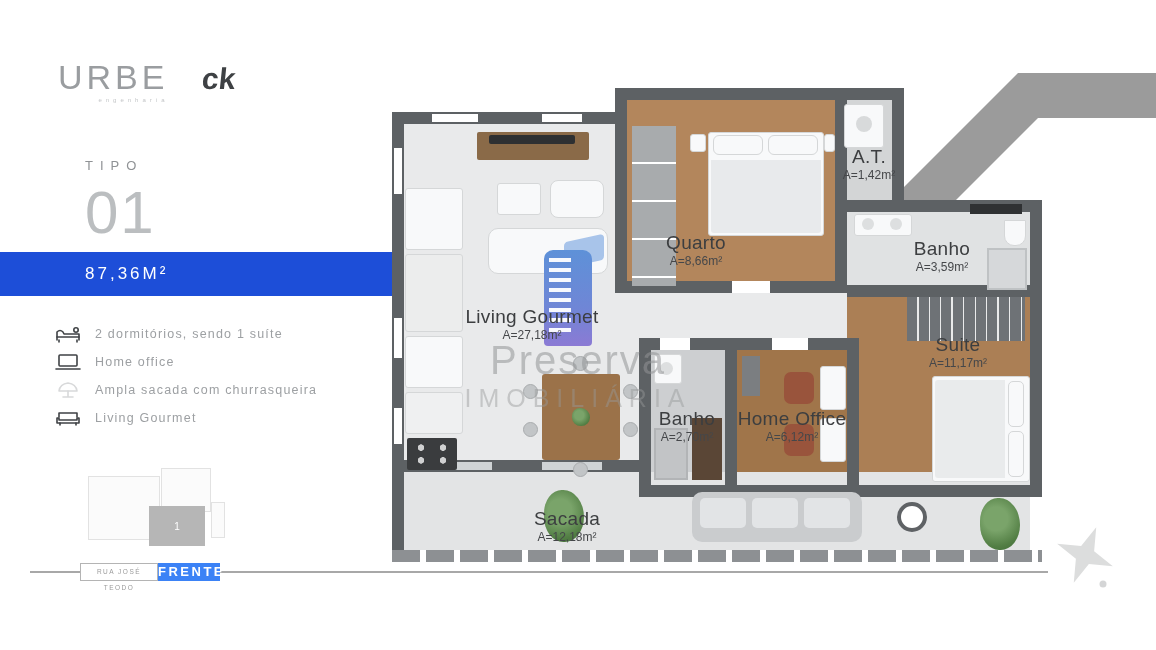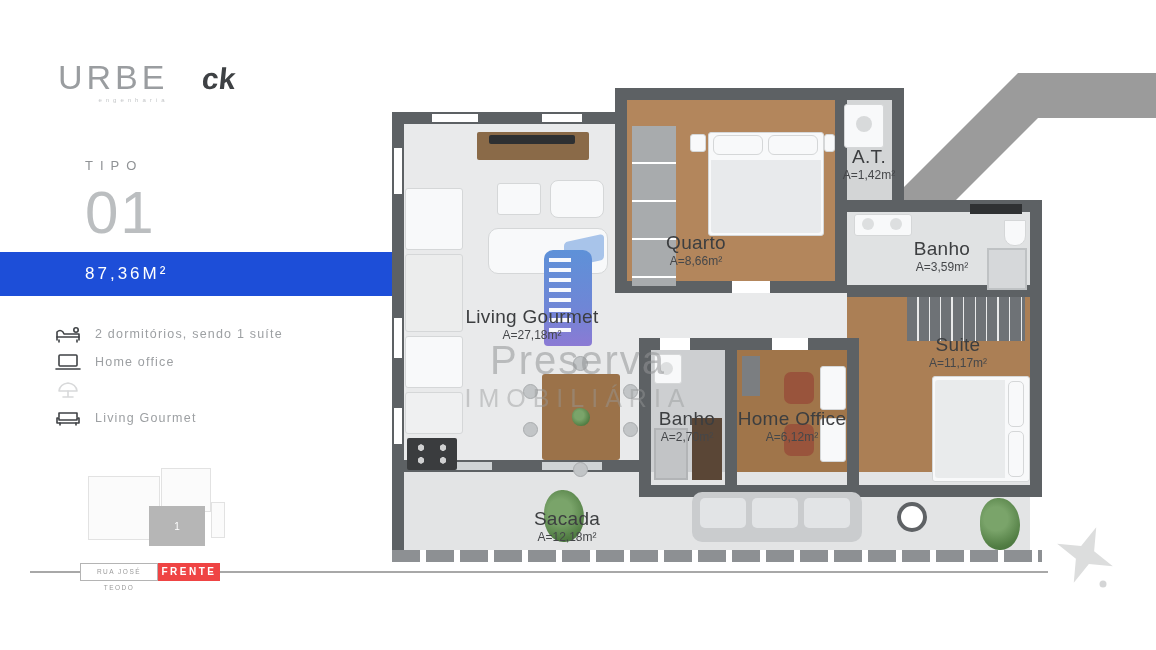--- a/index.html
+++ b/index.html
@@ -26,22 +26,22 @@
   .feat svg *{fill:none;stroke-width:1.6;stroke-linecap:round;stroke-linejoin:round;}
 
   
   .keyplan{position:absolute;left:85px;top:462px;width:150px;height:92px;}
   .kp{position:absolute;background:#fbfbfb;border:1.5px solid #e2e2e2;box-sizing:border-box;}
   .kp-dark{position:absolute;background:#b6b6b6;border:none;color:#fff;font-size:10px;
            display:flex;align-items:center;justify-content:center;}
   .street-line{position:absolute;left:30px;top:571px;width:1018px;height:2px;background:#a8a8a8;}
   .street-box{position:absolute;left:80px;top:563px;width:78px;height:18px;background:#fff;border:1px solid #b4b4b4;
               box-sizing:border-box;text-align:center;font-size:6.5px;letter-spacing:1.5px;color:#9a9a9a;line-height:16px;}
-  .front-box{position:absolute;left:158px;top:563px;width:62px;height:18px;background:#ef4444;color:#fff;
-             text-align:center;font-size:10px;font-weight:bold;letter-spacing:2.5px;line-height:18px;}
+  .front-box{position:absolute;left:158px;top:563px;width:62px;height:18px;background:#3b82f6;color:#fff;
+             text-align:center;font-size:13px;font-weight:bold;letter-spacing:2.5px;line-height:18px;}
 
   
   .ribbon-svg,.compass-svg{position:absolute;pointer-events:none;}
 
   
   .plan{position:absolute;left:392px;top:88px;width:650px;height:474px;}
   .plan .abs{position:absolute;box-sizing:border-box;}
   .wall{background:#5d6164;}
   .gap{background:#fff;}
   .glass{background:#cfd3d5;}
@@ -103,20 +103,21 @@
       </svg>
       <span class="txt">Home office</span>
     </div>
     <div class="feat">
       <svg viewBox="0 0 26 18">
           <g class="ic-faint">
         <path d="M13 2 q8 1 9 8 h-18 q1 -7 9 -8 z"></path>
             <path d="M13 10 v6 M8 16 h10"></path>
           </g>
       </svg>
+      <span class="txt">Ampla sacada com churrasqueira</span>
     </div>
     <div class="feat">
       <svg viewBox="0 0 26 18">
           <g class="ic-dark">
         <path d="M4 8 V4 h18 v4"></path>
             <path d="M2 14 V9 h2 v2 h18 V9 h2 v5 z"></path>
         <path d="M5 14 v2 M21 14 v2"></path>
           </g>
       </svg>
       <span class="txt">Living Gourmet</span>

